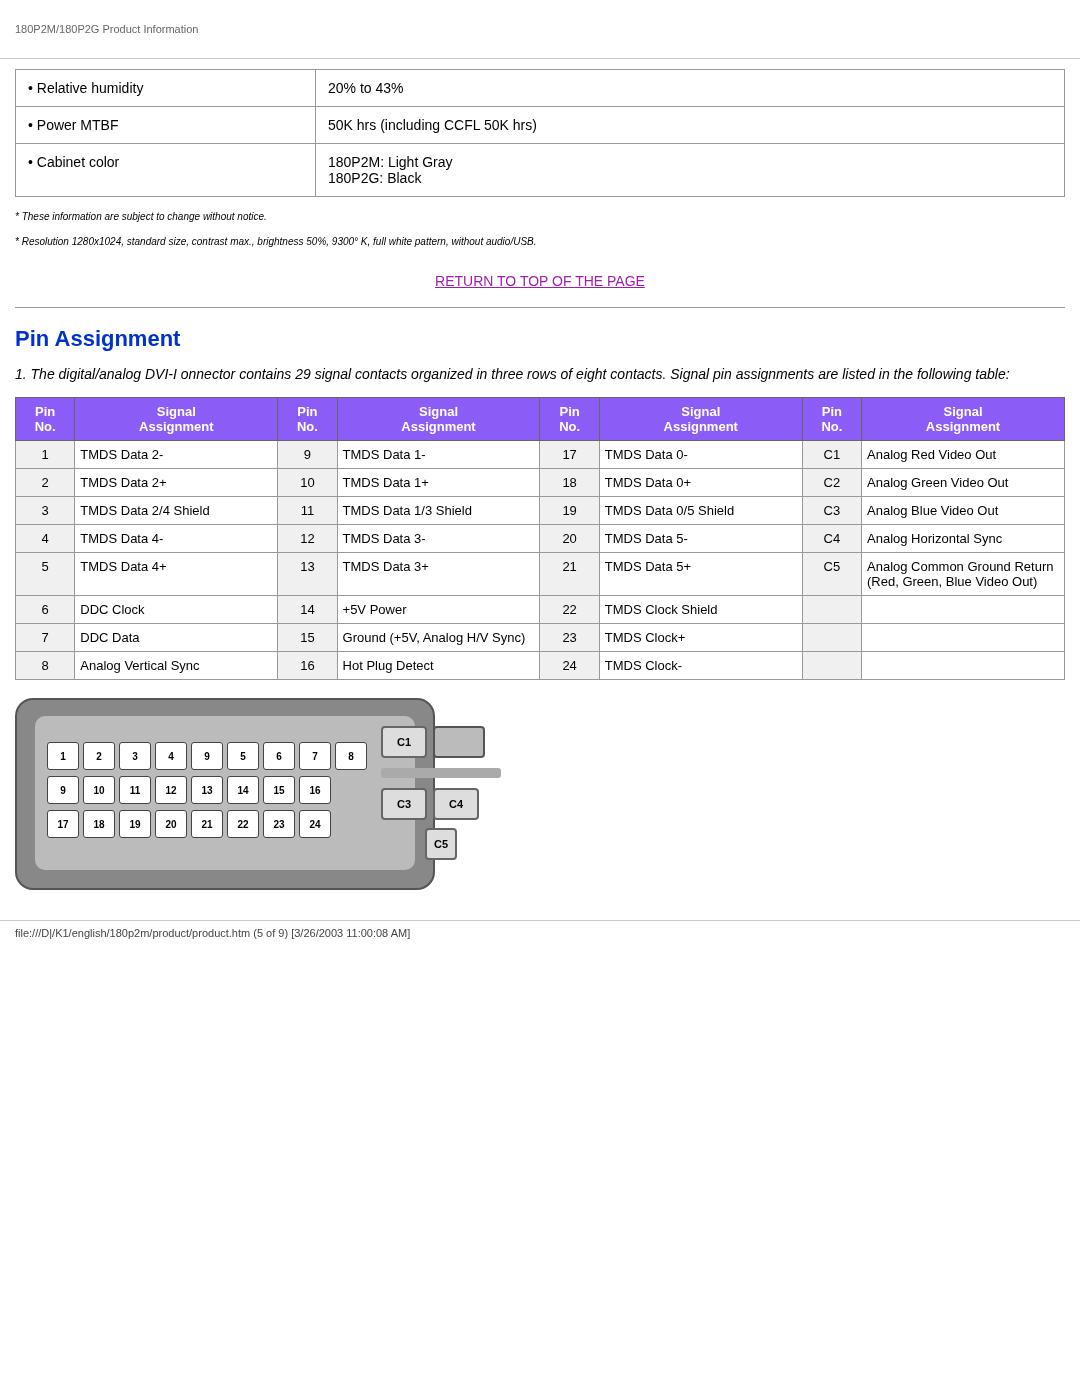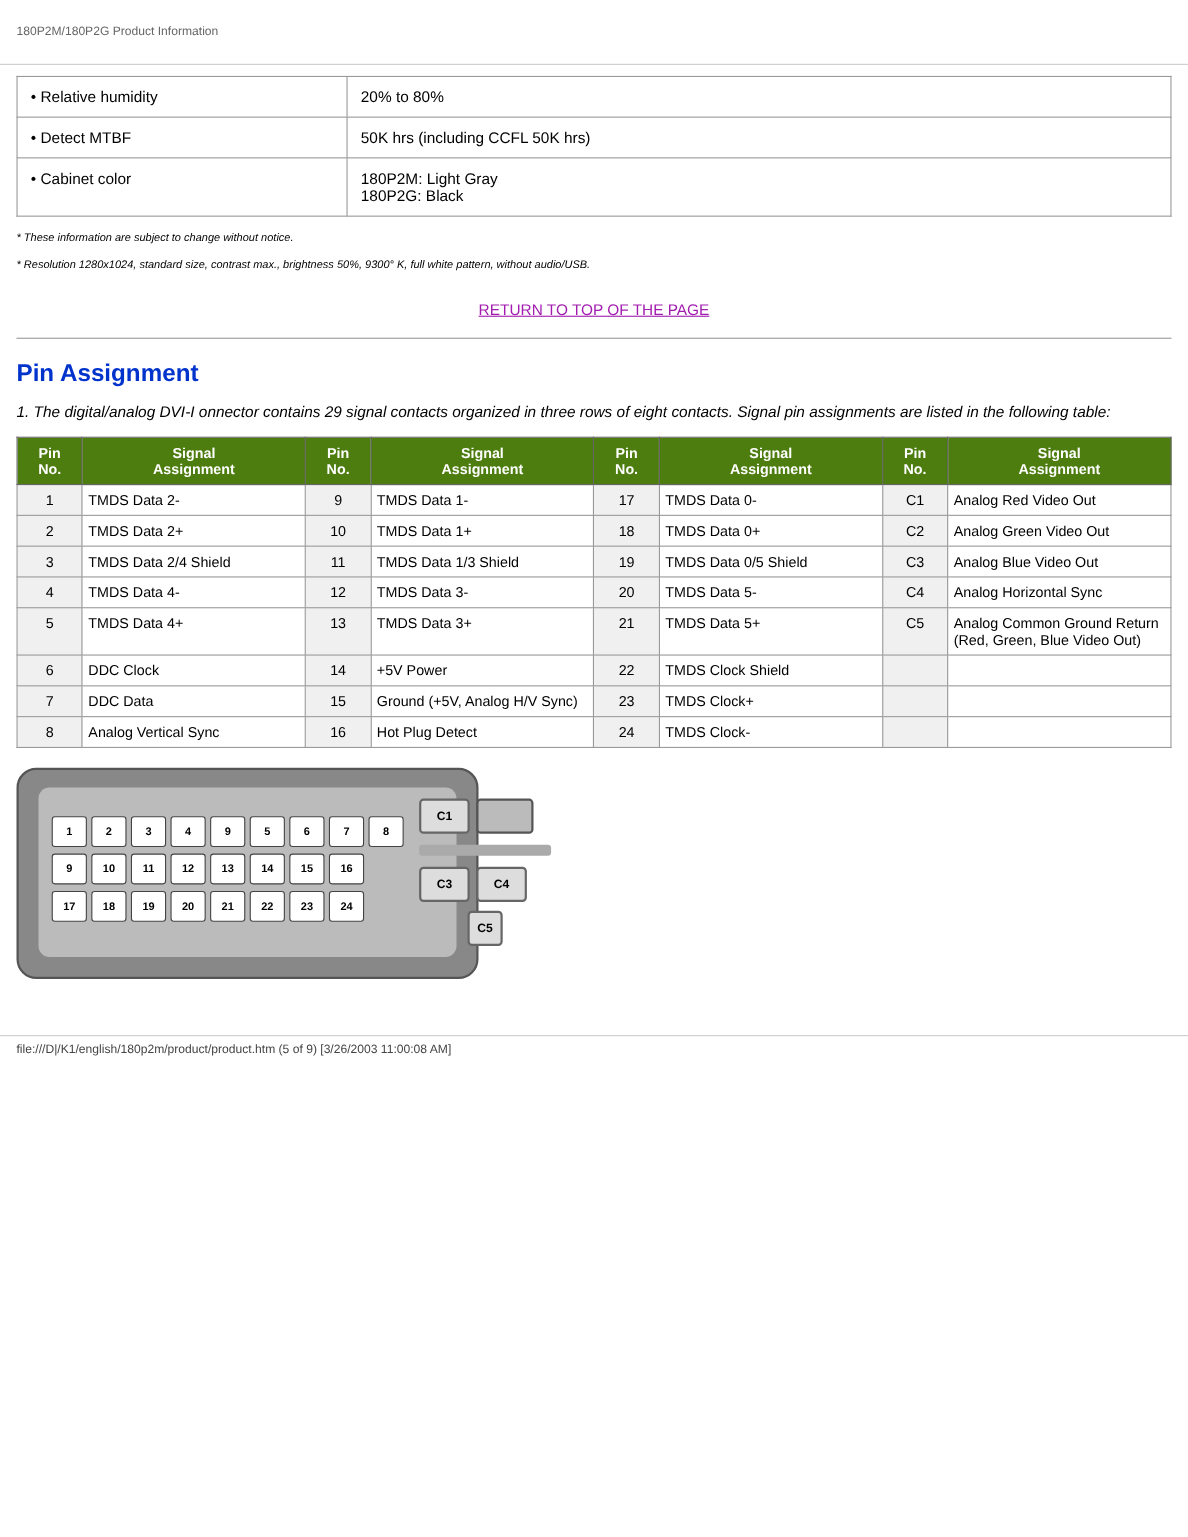--- a/index.html
+++ b/index.html
@@ -69,21 +69,21 @@
       font-style: italic;
     }
     
     .pin-table {
       width: 100%;
       border-collapse: collapse;
       margin-bottom: 18px;
       font-size: 13px;
     }
     .pin-table th {
-      background-color: #4d7c0f;
+      background-color: #8b5cf6;
       color: #fff;
       border: 1px solid #666;
       padding: 6px 4px;
       text-align: center;
       font-weight: bold;
     }
     .pin-table td {
       border: 1px solid #999;
       padding: 6px 5px;
       vertical-align: top;
@@ -147,42 +147,42 @@
       justify-content: center;
       font-size: 11px;
       font-weight: bold;
     }
     .connector-wrap {
       display: flex;
       align-items: center;
     }
     .footer-bar {
       border-top: 1px solid #ccc;
-      margin-top: 23px;
+      margin-top: 2px;
       padding: 6px 15px;
       font-size: 11px;
       color: #444;
     }
   </style>
 </head>
 <body>
 
 <div class="breadcrumb">180P2M/180P2G Product Information</div>
 
 <div class="main-content">
 
   
   <table class="info-table">
     <tbody id="info-tbody">
         <tr>
           <td class="label-cell">• Relative humidity</td>
-          <td>20% to 80%</td>
-        </tr>
-        <tr>
-          <td class="label-cell">• Detect MTBF</td>
+          <td>20% to 43%</td>
+        </tr>
+        <tr>
+          <td class="label-cell">• Power MTBF</td>
           <td>50K hrs (including CCFL 50K hrs)</td>
         </tr>
         <tr>
           <td class="label-cell">• Cabinet color</td>
           <td>180P2M: Light Gray<br>180P2G: Black</td>
         </tr>
       </tbody>
   </table>
 
   <p class="notes">* These information are subject to change without notice.</p>

